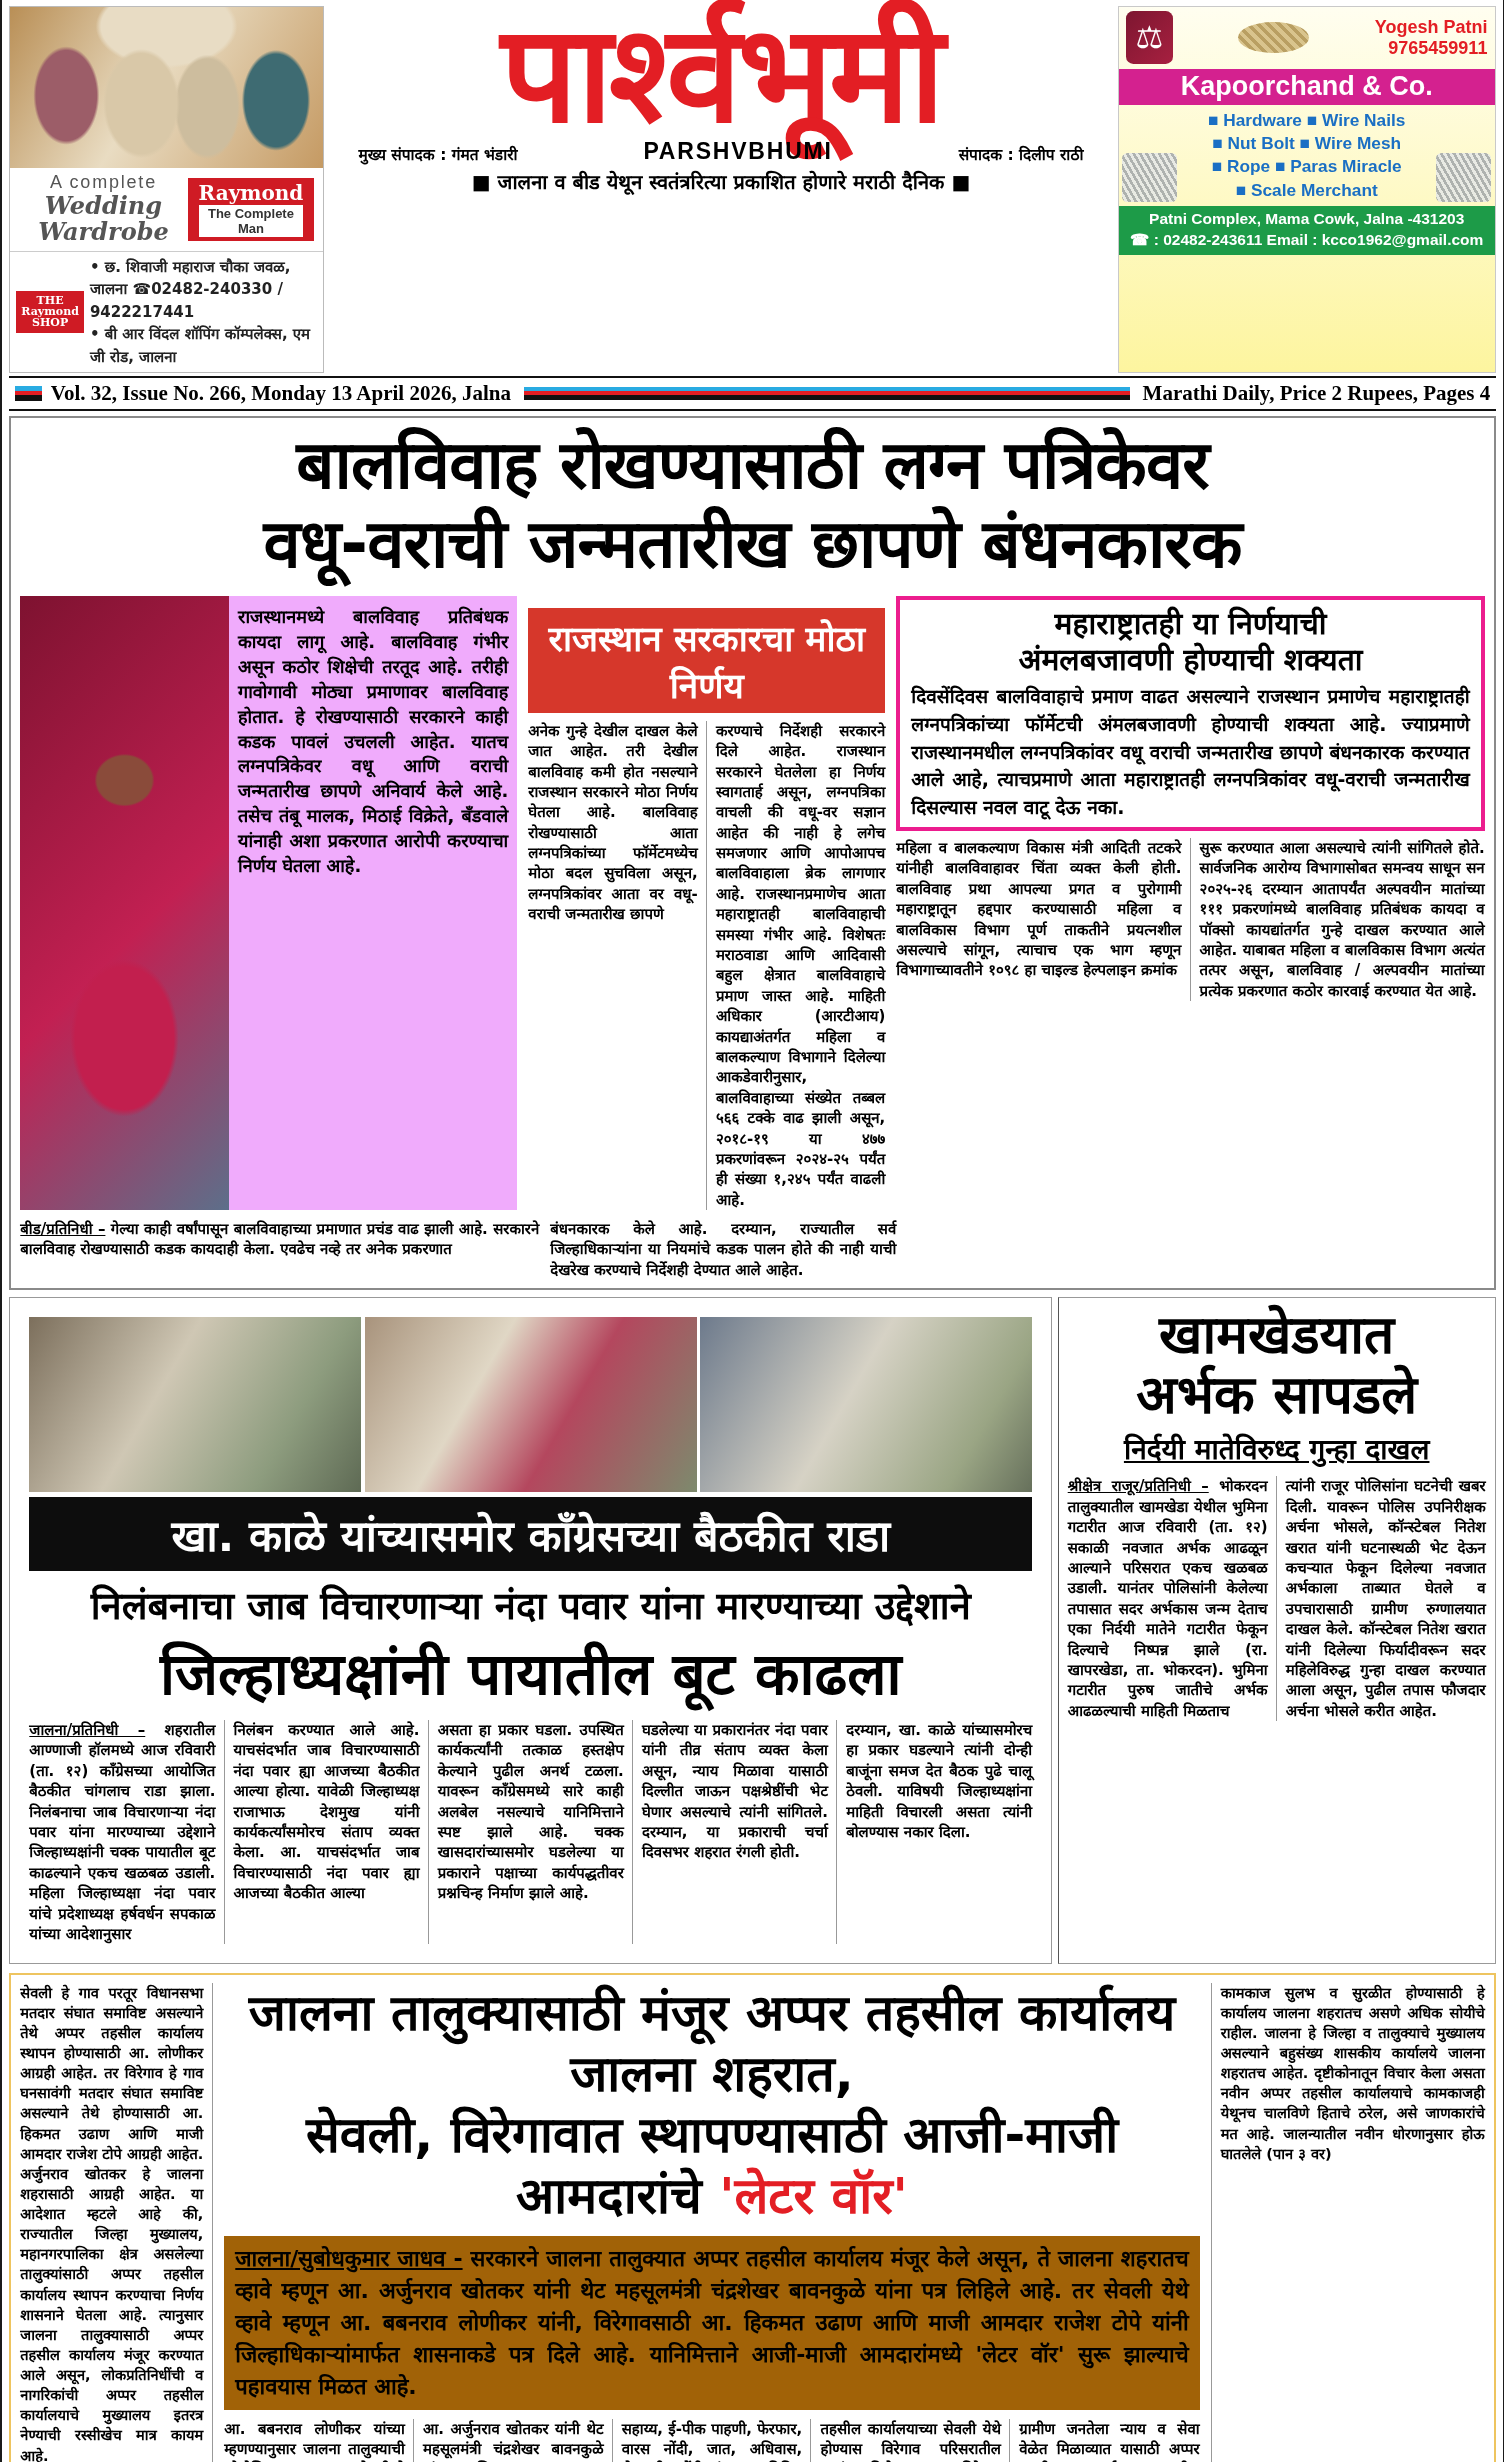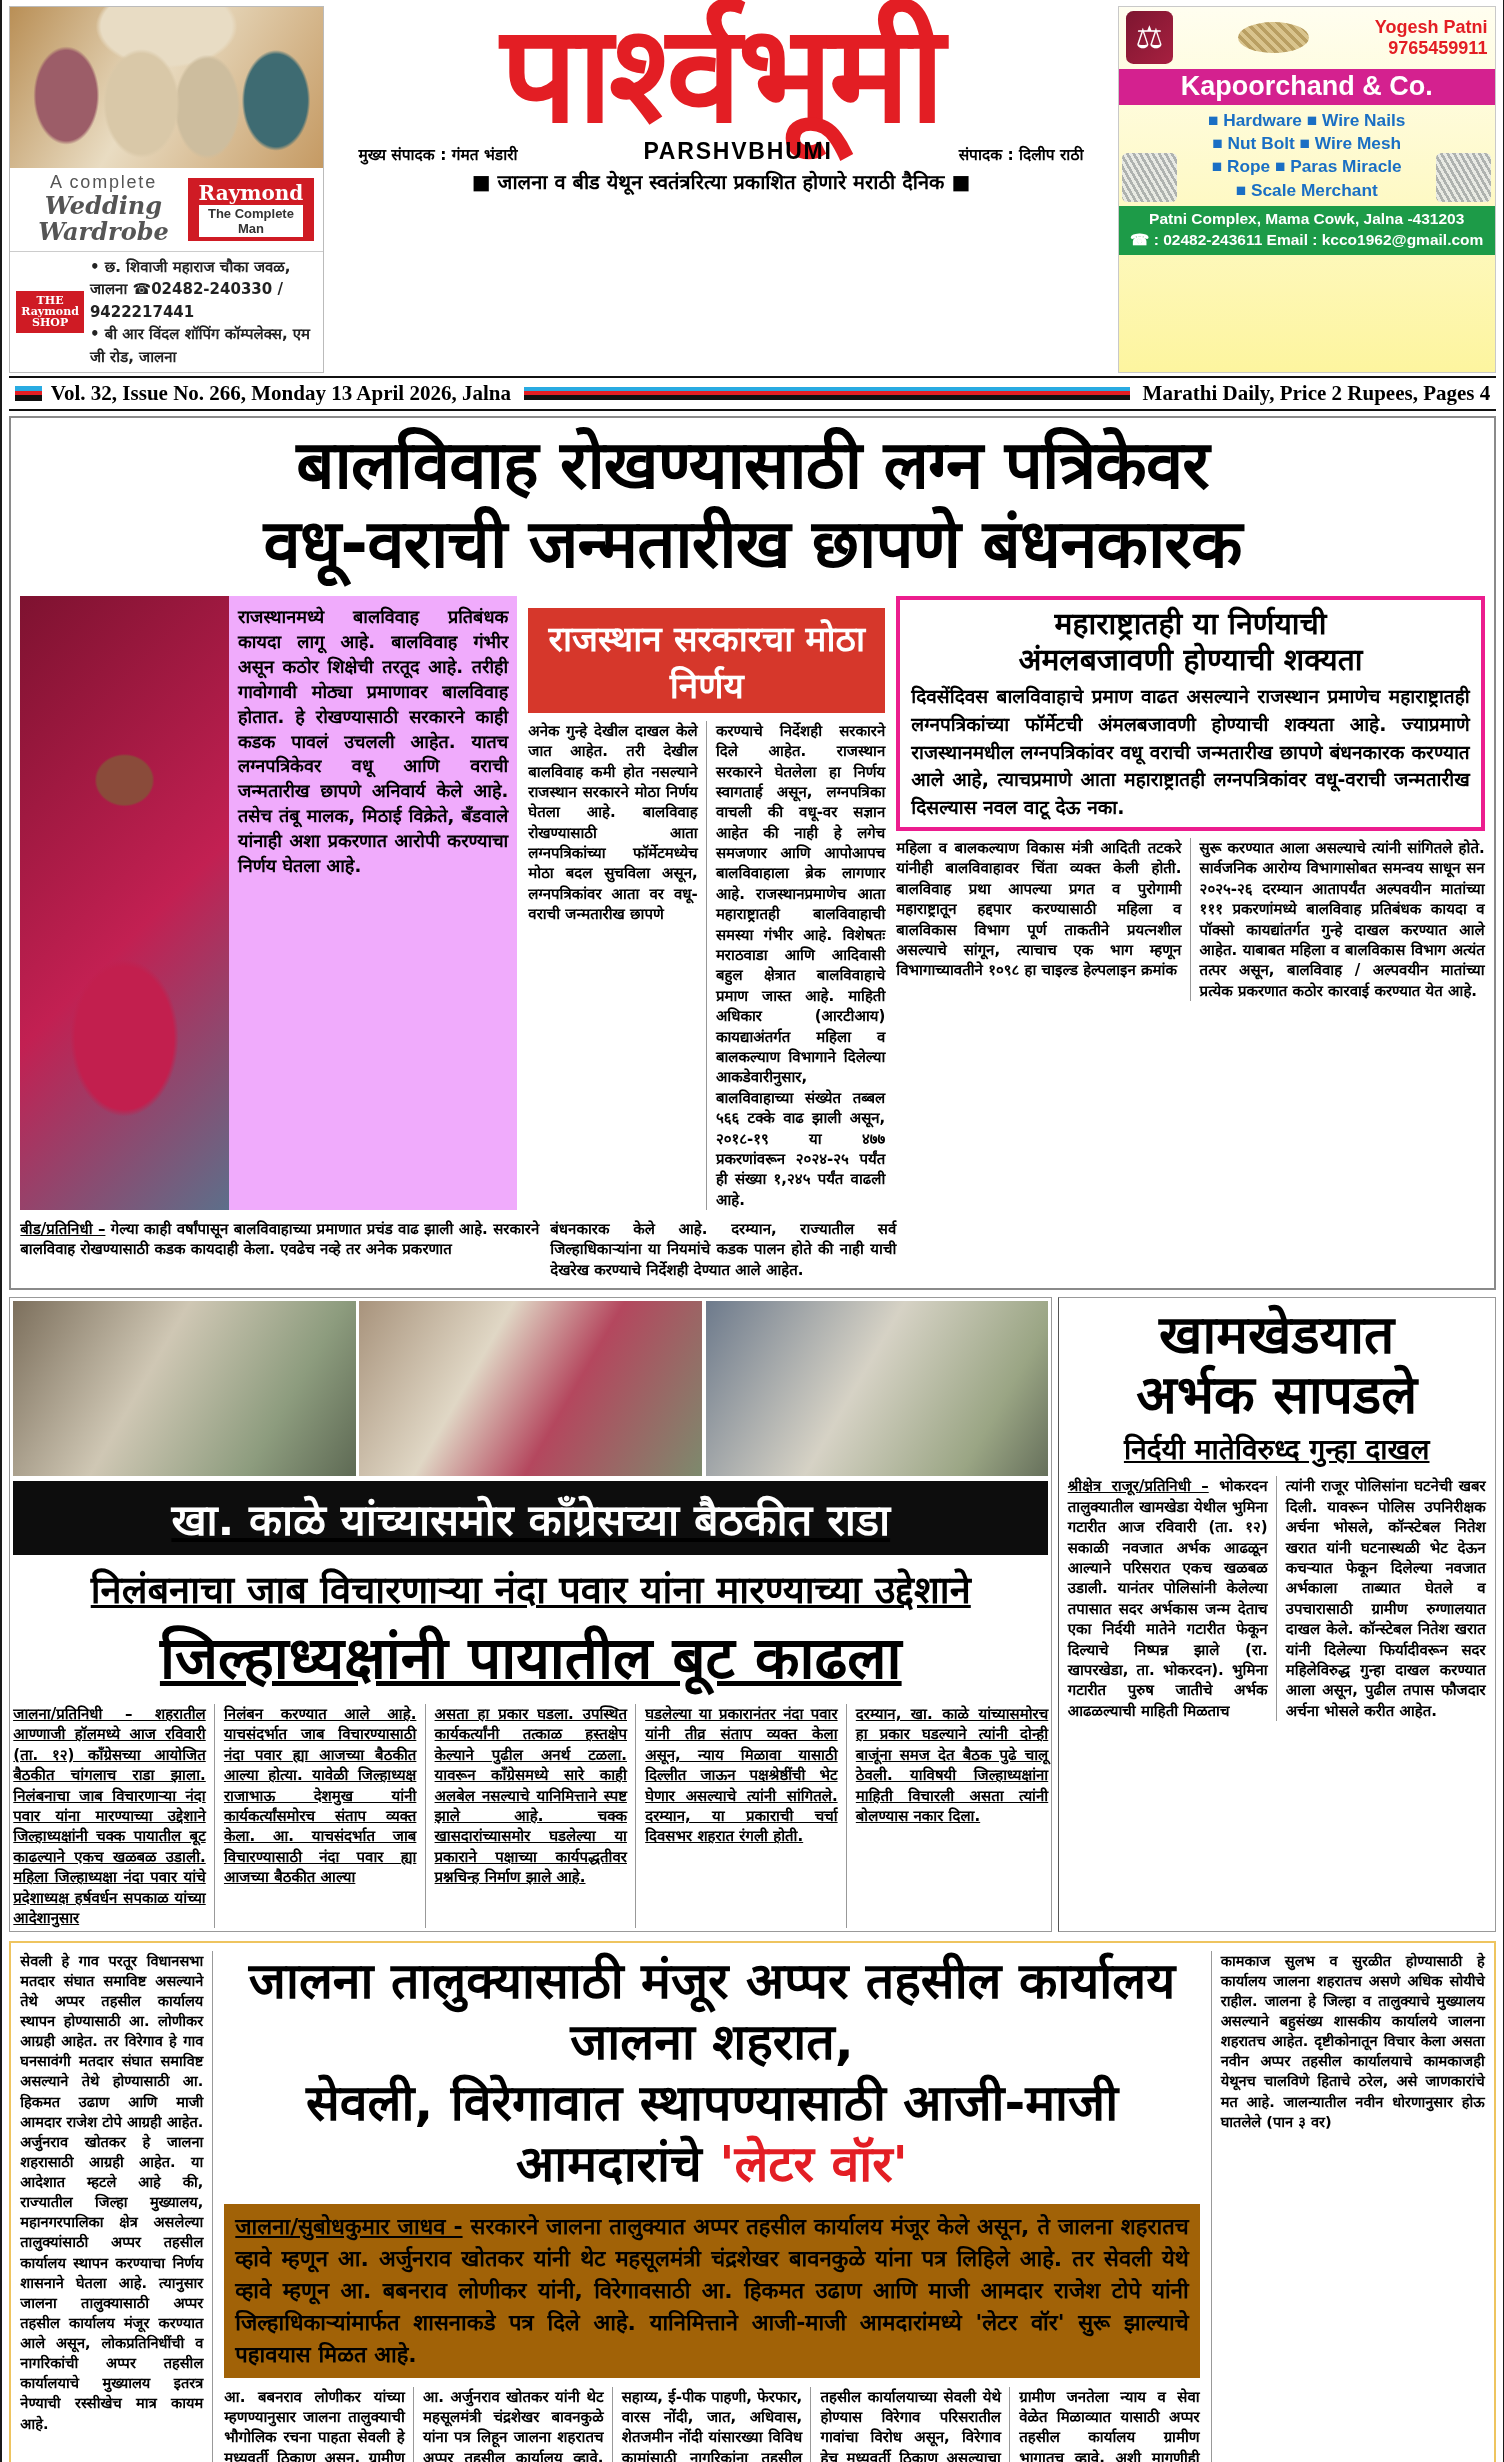--- a/index.html
+++ b/index.html
@@ -66,21 +66,21 @@
   .vr > .col:last-child { border-right:none; padding-right:0; }
   .s1-right { flex:1; }
   .pinkbox { border:4.6px solid #ec1d8e; padding:5.5px 11px; }
   .pinkbox .ph { text-align:center; font-size:30px; font-weight:900; line-height:1.2; }
   .pinkbox .pb { font-size:19px; font-weight:700; line-height:1.45; margin-top:5.5px; text-align:justify; }
   .s1-bottom { display:flex; gap:11px; margin-top:9px; width:876px; }
   .byline { text-decoration:underline; font-weight:800; }
 
   
   .band2 { display:flex; margin-top:7.3px; }
-  .s2-left { flex:1; border:0.9px solid #999; padding:3px;text-decoration:underline; }
+  .s2-left { flex:1; border:0.9px solid #999; padding:19px; }
   .pstrip { display:flex; gap:3.6px; }
   .pstrip div { flex:1; height:175px; }
   .ph1 { background:linear-gradient(120deg,#7c6f5c,#cfc7b4 40%,#8d9c7e 75%,#5e6a54); }
   .ph2 { background:linear-gradient(120deg,#a8937c,#e0d7c5 35%,#b4475e 60%,#7d8a6d); }
   .ph3 { background:linear-gradient(120deg,#6d7a8c,#d6d2c5 45%,#9aa584 80%,#66705b); }
   .blackbar { background:#0d0d0d; color:#fff; text-align:center; font-size:43px; font-weight:800; padding:7.3px 3.6px; margin-top:5.5px; }
   .s2-sub { text-align:center; font-size:38px; font-weight:800; margin-top:7.3px; }
   .s2-head { text-align:center; font-size:58px; font-weight:900; margin-top:1.8px; }
   .s2-cols { margin-top:9px; }
   .s3-rail { width:438px; border:0.9px solid #999; border-left:1.8px solid #555; padding:7.3px 9px; margin-left:5.5px; }

